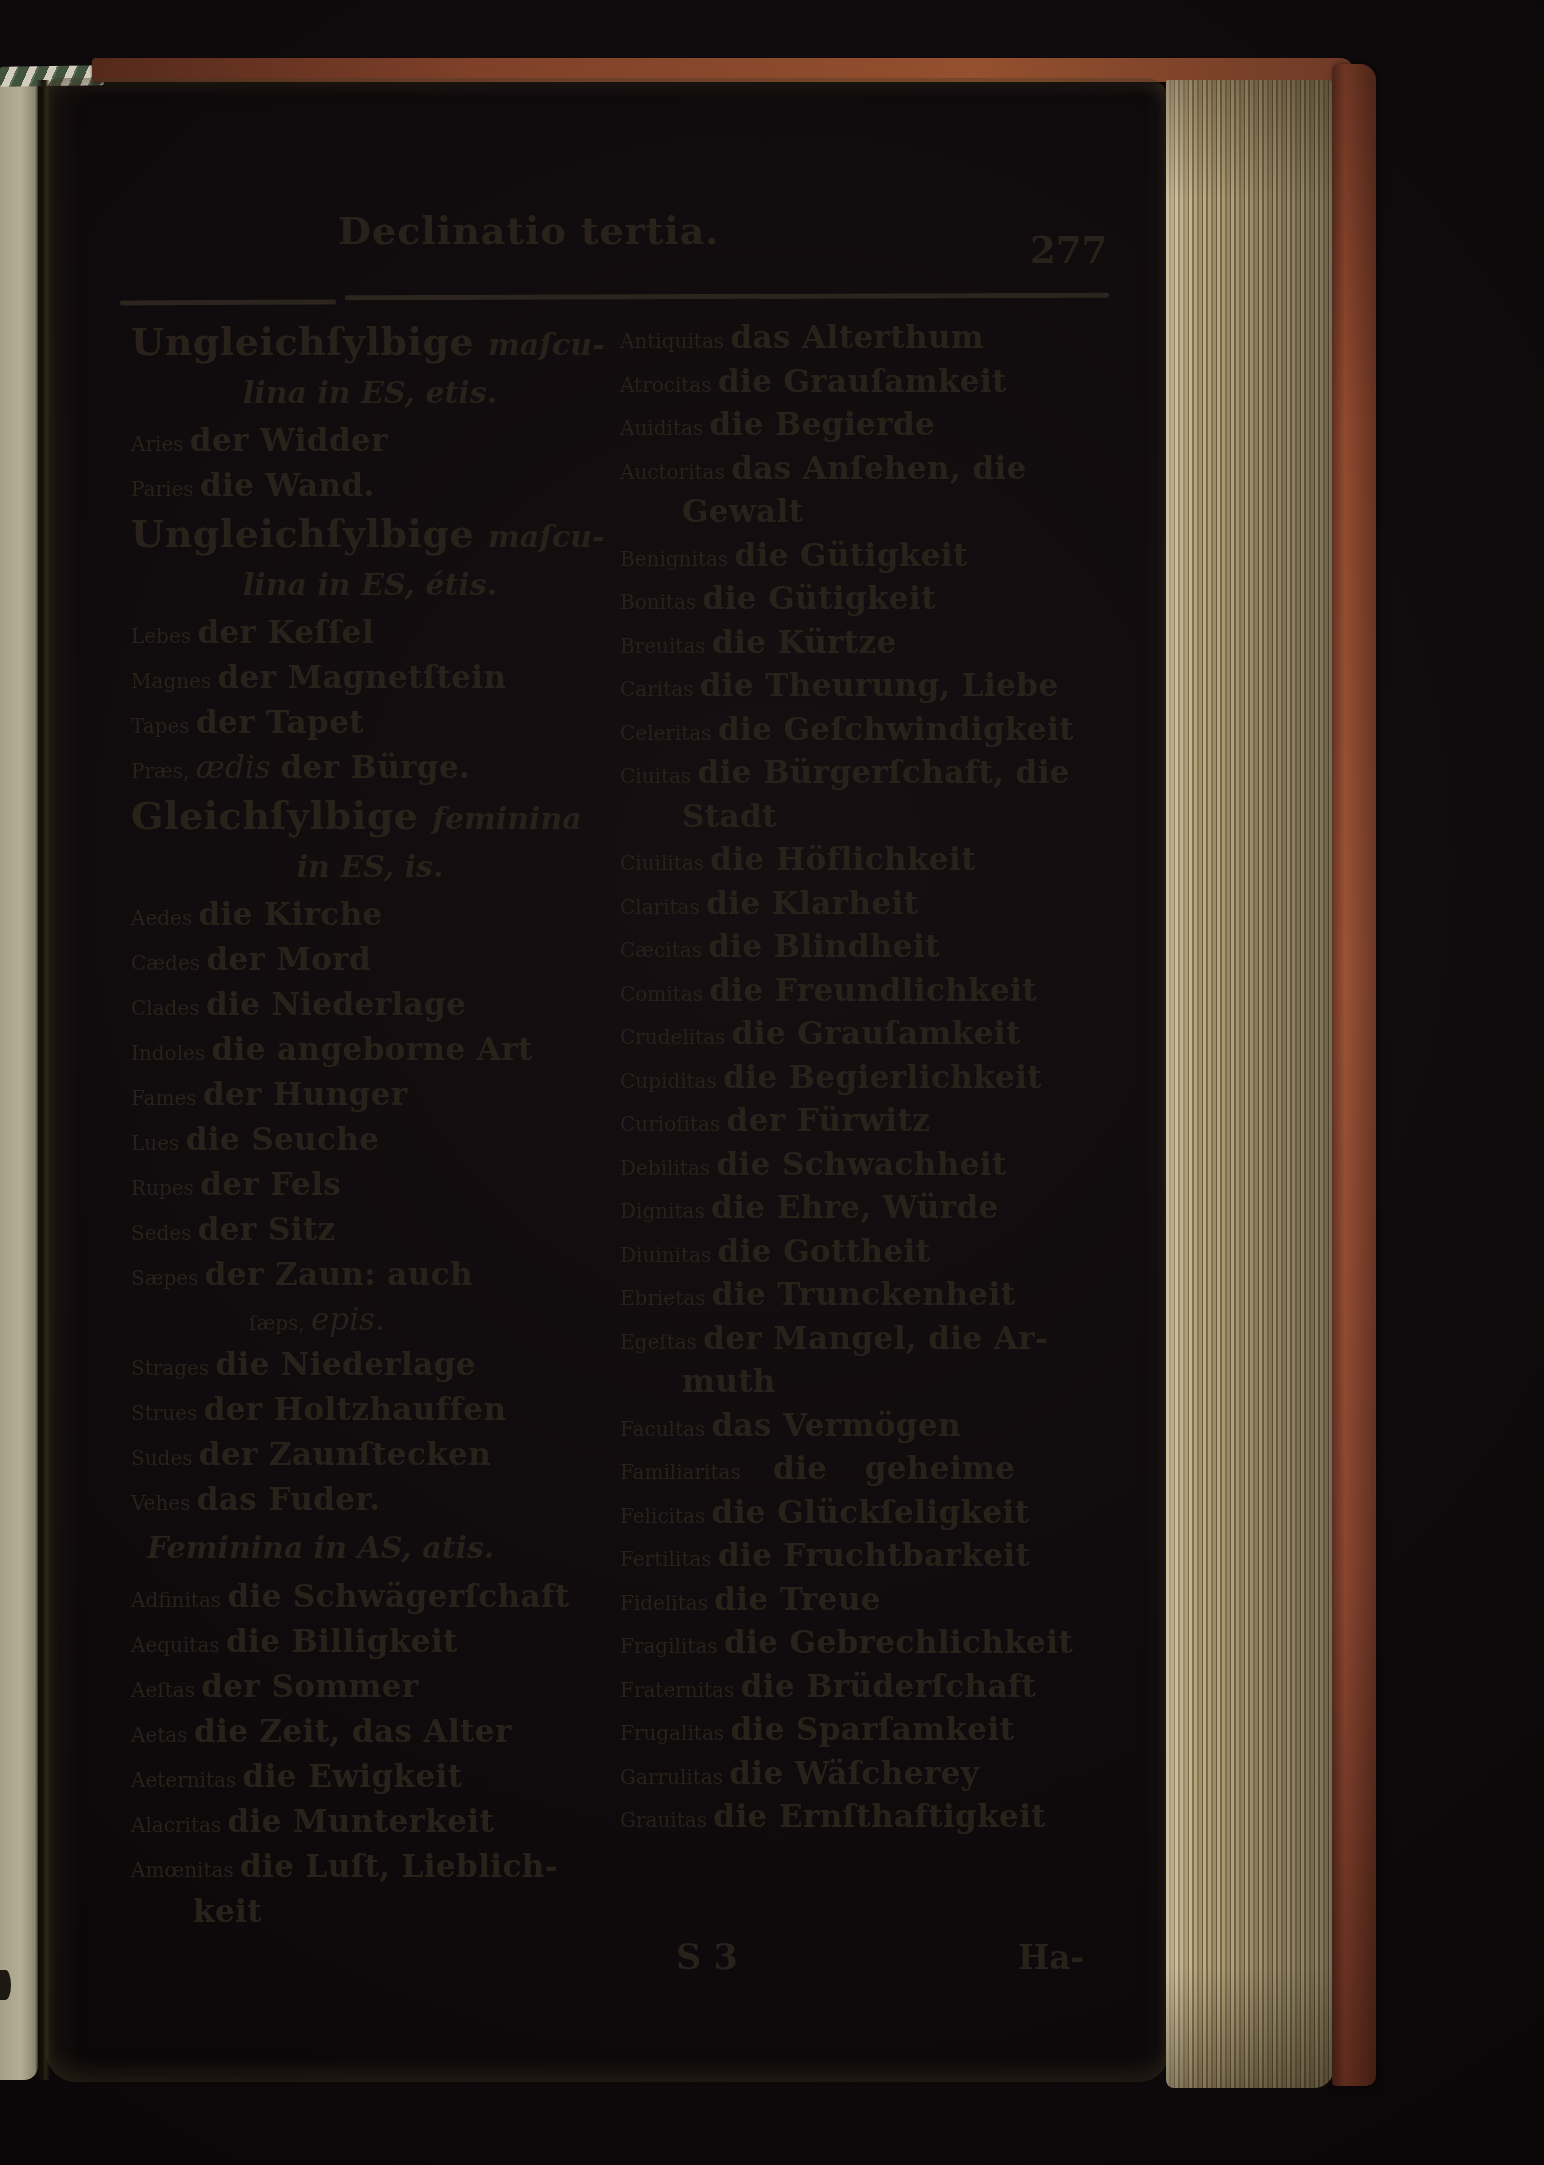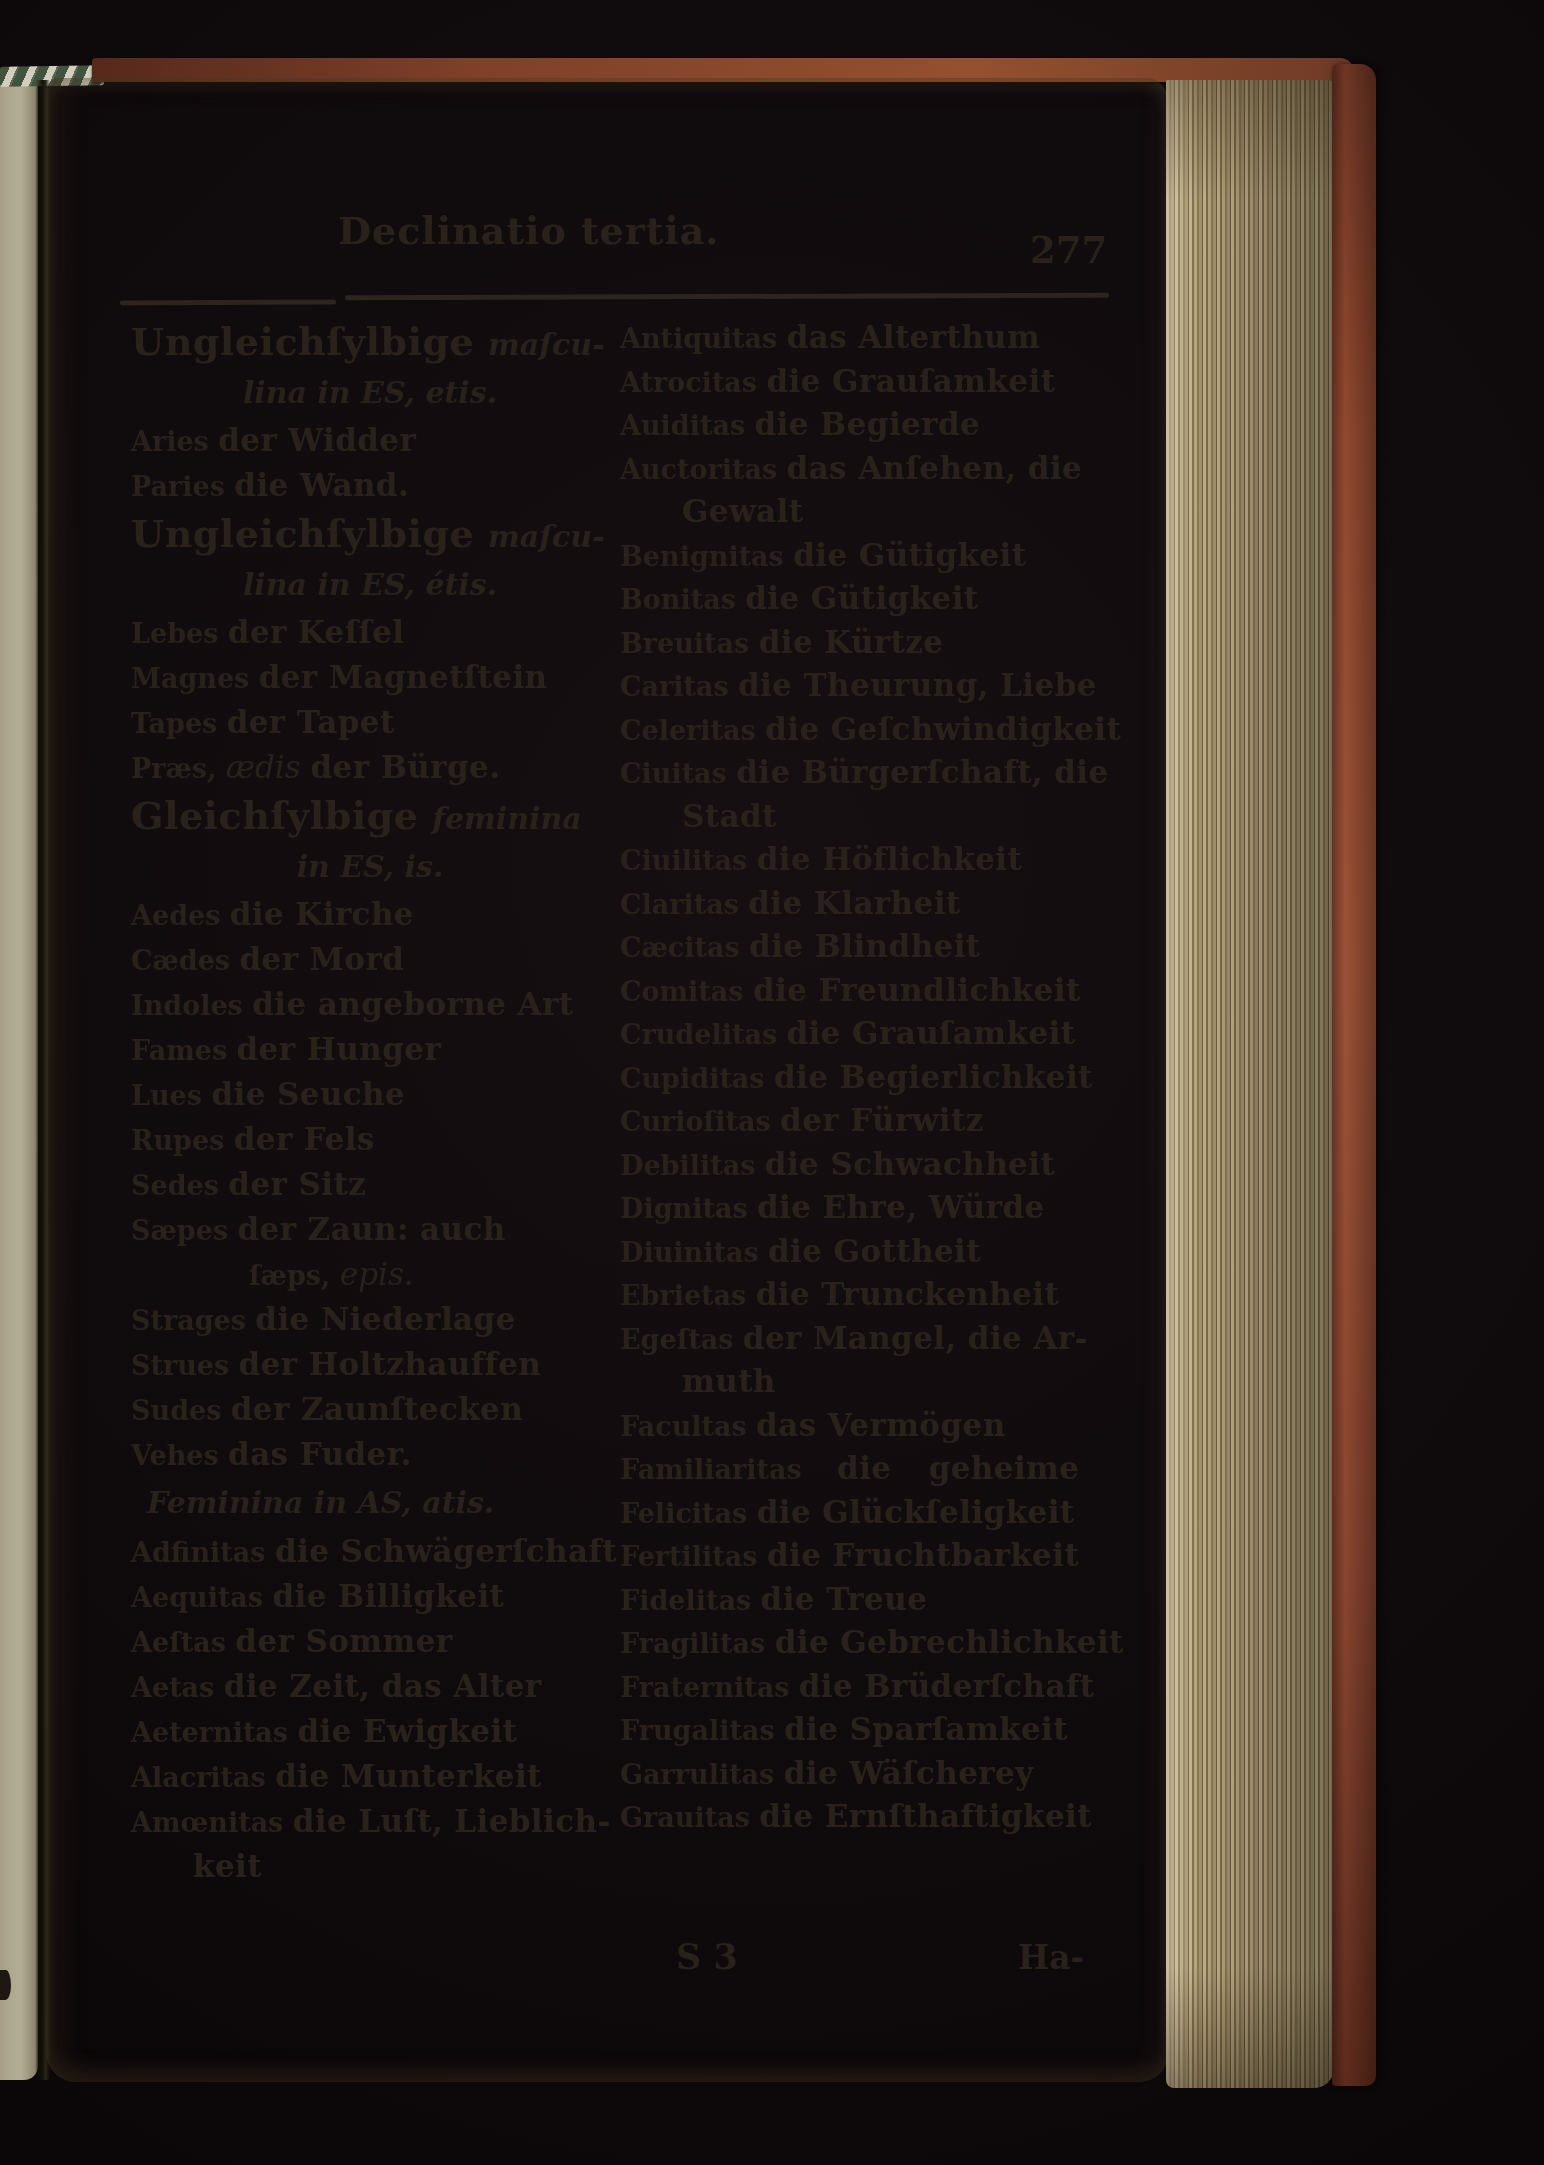--- a/index.html
+++ b/index.html
@@ -77,21 +77,21 @@
   .col-left{left:85px;width:478px;}
   .col-right{left:574px;width:510px;}
   .tline{white-space:nowrap;line-height:45px;height:45px;}
   .col-right .tline{line-height:43.5px;height:43.5px;}
   .tline.heading,.tline.heading2{line-height:51px;height:51px;}
   .tline.heading2{text-align:center;}
   .tline.heading-italic{line-height:52px;height:52px;padding-left:16px;}
   .tline.cont{padding-left:118px;}
   .tline.cont-sm{padding-left:62px;}
   .tline.wide{word-spacing:26px;}
-  .s-latin{font-size:27px;font-weight:700;}
+  .s-latin{font-size:20px;font-weight:400;}
   .s-italic{font-size:31px;font-style:italic;}
   .s-german{font-size:31px;font-weight:700;letter-spacing:.4px;text-shadow:0 0 1px rgba(40,32,24,.5);}
   .s-fraktur-heading{font-size:38px;font-weight:700;letter-spacing:.5px;text-shadow:0 0 1px rgba(40,32,24,.55);}
   .s-italic-heading{font-size:30px;font-style:italic;font-weight:700;}
   .signature{left:630px;top:1858px;font-size:35px;font-weight:700;}
   .catchword{left:972px;top:1860px;font-size:33px;font-weight:700;}
 </style>
 </head>
 <body>
 
@@ -117,20 +117,21 @@
         <div class="tline heading"><span class="s-fraktur-heading">Ungleichſylbige </span><span class="s-italic-heading">maſcu-</span></div>
         <div class="tline heading2"><span class="s-italic-heading">lina in ES, étis.</span></div>
         <div class="tline entry"><span class="s-latin">Lebes </span><span class="s-german">der Keſſel</span></div>
         <div class="tline entry"><span class="s-latin">Magnes </span><span class="s-german">der Magnetſtein</span></div>
         <div class="tline entry"><span class="s-latin">Tapes </span><span class="s-german">der Tapet</span></div>
         <div class="tline entry"><span class="s-latin">Præs, </span><span class="s-italic">ædis </span><span class="s-german">der Bürge.</span></div>
         <div class="tline heading"><span class="s-fraktur-heading">Gleichſylbige </span><span class="s-italic-heading">feminina</span></div>
         <div class="tline heading2"><span class="s-italic-heading">in ES, is.</span></div>
         <div class="tline entry"><span class="s-latin">Aedes </span><span class="s-german">die Kirche</span></div>
         <div class="tline entry"><span class="s-latin">Cædes </span><span class="s-german">der Mord</span></div>
+        <div class="tline entry"><span class="s-latin">Clades </span><span class="s-german">die Niederlage</span></div>
         <div class="tline entry"><span class="s-latin">Indoles </span><span class="s-german">die angeborne Art</span></div>
         <div class="tline entry"><span class="s-latin">Fames </span><span class="s-german">der Hunger</span></div>
         <div class="tline entry"><span class="s-latin">Lues </span><span class="s-german">die Seuche</span></div>
         <div class="tline entry"><span class="s-latin">Rupes </span><span class="s-german">der Fels</span></div>
         <div class="tline entry"><span class="s-latin">Sedes </span><span class="s-german">der Sitz</span></div>
         <div class="tline entry"><span class="s-latin">Sæpes </span><span class="s-german">der Zaun: auch</span></div>
         <div class="tline cont"><span class="s-latin">ſæps, </span><span class="s-italic">epis.</span></div>
         <div class="tline entry"><span class="s-latin">Strages </span><span class="s-german">die Niederlage</span></div>
         <div class="tline entry"><span class="s-latin">Strues </span><span class="s-german">der Holtzhauffen</span></div>
         <div class="tline entry"><span class="s-latin">Sudes </span><span class="s-german">der Zaunſtecken</span></div>

